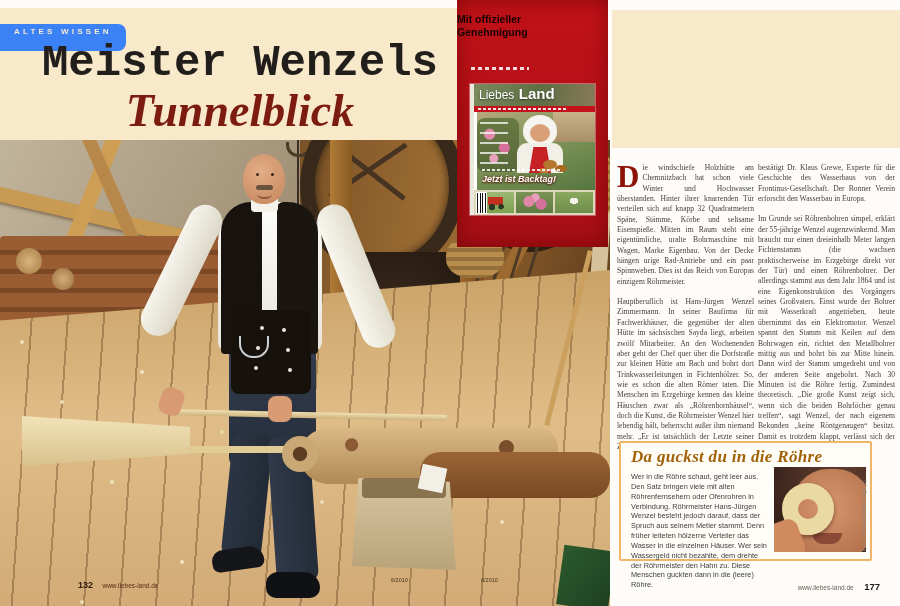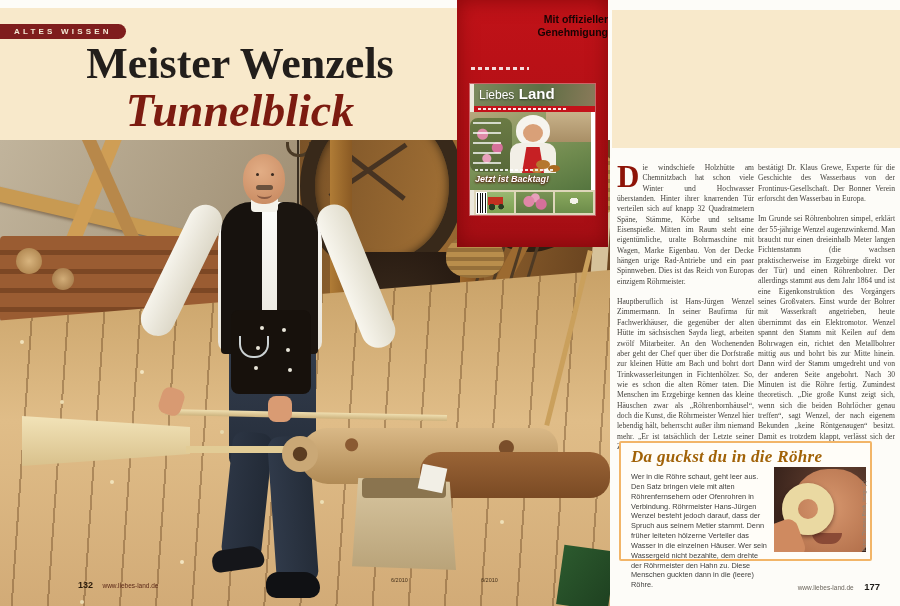--- a/index.html
+++ b/index.html
@@ -5,25 +5,25 @@
   html,body{margin:0;padding:0;background:#ffffff;}
   .spread{position:relative;width:900px;height:606px;background:#fdfcf8;overflow:hidden;
           font-family:"Liberation Sans",sans-serif;}
   .abs{position:absolute;}
 
   
   .cream-left{left:0;top:8px;width:457px;height:133px;background:#f8e9cb;}
   .cream-right{left:612px;top:10px;width:288px;height:138px;background:#f8e9cb;}
 
   
-  .kicker{left:0;top:24px;height:15px;padding:0 14px 0 14px;background:#7f1d1d;
+  .kicker{left:0;top:24px;height:15px;padding:0 14px 12px 14px;background:#3b82f6;
           border-radius:0 8px 8px 0;display:flex;align-items:center;}
   .kicker span{color:#f3e8d4;font-size:8px;font-weight:bold;letter-spacing:3.2px;}
   .title1{left:30px;top:38px;width:420px;margin:0;text-align:center;
-          font-family:Liberation Serif, serif;font-weight:600;font-size:44px;color:#221e1b;}
+          font-family:Liberation Mono, monospace;font-weight:600;font-size:44px;color:#221e1b;}
   .title2{left:30px;top:84px;width:420px;margin:0;text-align:center;
           font-family:"Liberation Serif",serif;font-style:italic;font-weight:600;
           font-size:46px;color:#7c1b10;}
 
   
   .photo{left:0;top:140px;width:610px;height:466px;overflow:hidden;background:#8a6a42;}
   .photo div{position:absolute;}
   .ph-wall{left:0;top:0;width:345px;height:300px;background:linear-gradient(118deg,#c1b49c 0%,#ab9c82 45%,#8f7c60 100%);}
   .ph-wallR{left:300px;top:0;width:310px;height:310px;background:linear-gradient(100deg,#7a5227,#9c6c33 40%,#6b4520 85%);}
   .ph-beam1{left:-20px;top:78px;width:310px;height:15px;background:#c89a52;transform:rotate(13deg);box-shadow:0 2px 3px rgba(60,30,5,.4);}
@@ -100,40 +100,40 @@
         clip-path:polygon(6% 0,94% 4%,100% 100%,0 96%);box-shadow:0 4px 6px rgba(70,40,10,.35);}
   .bag-inner{left:362px;top:338px;width:84px;height:20px;border-radius:4px;background:#8a744f;}
   .bag-paper{left:420px;top:326px;width:25px;height:25px;background:#f2efe6;transform:rotate(12deg);}
   .ph-green{left:560px;top:408px;width:52px;height:60px;background:linear-gradient(120deg,#2c5a2e,#1e4020);transform:rotate(8deg);}
   .ph-stick{left:566px;top:108px;width:5px;height:180px;background:#caa05c;transform:rotate(14deg);}
 
   
   .promo{left:457px;top:0;width:151px;height:247px;background:linear-gradient(180deg,#c11218,#a50e14);
          box-shadow:inset 0 0 20px rgba(90,0,0,.55);}
   .promo div{position:absolute;}
-  .perm{left:0;top:13px;width:151px;text-align:right;color:#190404;font-weight:bold;font-size:10.5px;line-height:13px;}
+  .perm{left:0;top:13px;width:151px;text-align:left;color:#190404;font-weight:bold;font-size:10.5px;line-height:13px;}
   .logo-row{left:0;top:42px;width:151px;text-align:center;color:#fff;white-space:nowrap;}
   .lg1{font-size:15px;letter-spacing:-0.5px;}
   .lg2{font-size:21px;font-weight:bold;letter-spacing:-0.5px;}
   .lg3{font-size:19px;font-weight:bold;}
   .tagline{left:14px;top:67px;width:58px;height:3px;
            background:repeating-linear-gradient(90deg,rgba(255,255,255,.85) 0 4px,rgba(255,255,255,0) 4px 7px);}
   .heft{left:0;top:220px;width:151px;text-align:center;color:#fff;font-weight:bold;font-size:13px;}
 
   
   .cover{left:13px;top:84px;width:125px;height:131px;background:#fff;overflow:hidden;box-shadow:0 0 0 1px rgba(255,255,255,.35);}
   .cv-spine{left:0;top:0;width:4px;height:131px;background:#ece8dc;}
   .cv-mast{left:4px;top:0;width:121px;height:22px;background:linear-gradient(100deg,#7c8a5e,#5d6e44 55%,#8a7a5a);}
   .cv-title{left:9px;top:1px;color:#fff;white-space:nowrap;text-shadow:0 1px 2px rgba(0,0,0,.5);}
   .cv-t1{font-size:12px;}
   .cv-t2{font-size:15px;font-weight:bold;}
   .cv-strip{left:4px;top:22px;width:121px;height:6px;background:#c3121a;}
   .cv-stripbar{left:8px;top:24px;width:90px;height:2px;
            background:repeating-linear-gradient(90deg,rgba(255,255,255,.9) 0 3px,rgba(255,255,255,0) 3px 5px);}
-  .cv-photo{left:0;top:28px;width:121px;height:78px;
+  .cv-photo{left:7px;top:28px;width:121px;height:78px;
            background:linear-gradient(160deg,#b9a87e 0%,#8a9a62 30%,#6f8a4e 65%,#55753f 100%);}
   .cv-house{left:76px;top:0;width:45px;height:30px;background:linear-gradient(180deg,#c8b28a,#a98f66);}
   .cv-roses{left:0;top:6px;width:42px;height:54px;border-radius:8px;
            background:radial-gradient(circle at 30% 30%,#e08aa8 5px,rgba(0,0,0,0) 6px),
                       radial-gradient(circle at 65% 55%,#d5709a 5px,rgba(0,0,0,0) 6px),
                       radial-gradient(circle at 40% 75%,#e8a0bb 4px,rgba(0,0,0,0) 5px),
                       linear-gradient(180deg,#6a7a44,#58693a);}
   .cv-bullets{left:3px;top:10px;width:28px;height:42px;opacity:.85;
            background:repeating-linear-gradient(180deg,rgba(255,255,255,.85) 0 2px,rgba(255,255,255,0) 2px 10px);}
   .cv-scarf{left:46px;top:3px;width:34px;height:31px;border-radius:50% 50% 45% 45%;background:#f6f4ee;}

